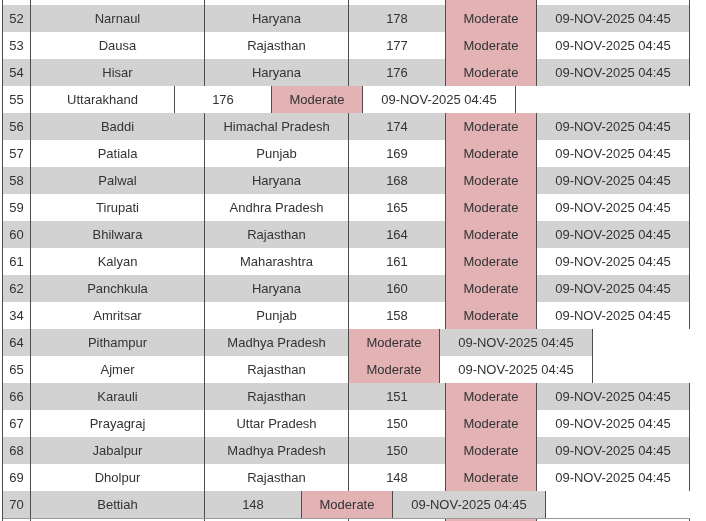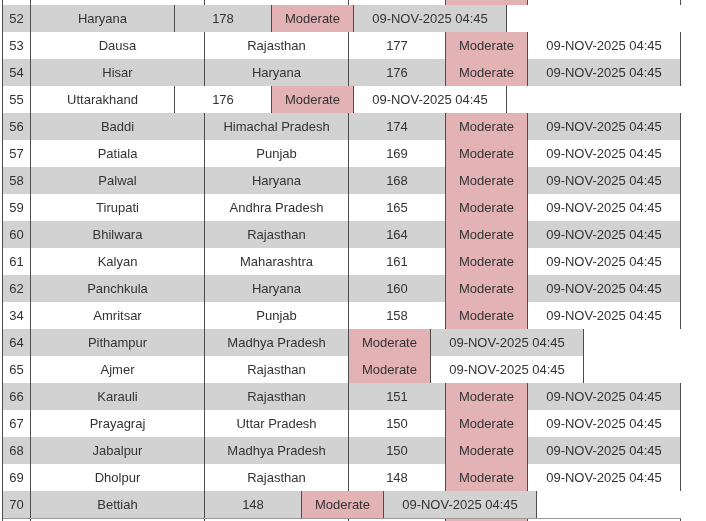--- a/index.html
+++ b/index.html
@@ -34,21 +34,21 @@
     font-size: 13px;
     color: var(--text-color, #333333);
     white-space: nowrap;
     overflow: hidden;
     background: var(--row-white, #ffffff);
   }
   .col-rank     { width: 28px;  }
   .col-city     { width: 174px; }
   .col-state    { width: 144px; }
   .col-aqi      { width: 97px;  }
-  .col-category { width: 82px; }
+  .col-category { width: 91px; }
   .col-ts       { width: 153px; }
 
   .row.gray > .cell { background: var(--stripe-gray, #d2d2d2); }
   
   .row > .cell.col-category { background: var(--cat-bg, #e2b2b5); }
 
   .row.partial-bottom { border-top: 1px solid #999999; }
 </style>
 </head>
 <body>
@@ -58,20 +58,21 @@
       <div class="row white partial-top">
         <div class="cell col-rank"></div>
         <div class="cell col-city"></div>
         <div class="cell col-state"></div>
         <div class="cell col-aqi"></div>
         <div class="cell col-category"></div>
         <div class="cell col-ts"></div>
       </div>
       <div class="row gray">
         <div class="cell col-rank">52</div>
+        <div class="cell col-city">Narnaul</div>
         <div class="cell col-state">Haryana</div>
         <div class="cell col-aqi">178</div>
         <div class="cell col-category">Moderate</div>
         <div class="cell col-ts">09-NOV-2025 04:45</div>
       </div>
       <div class="row white">
         <div class="cell col-rank">53</div>
         <div class="cell col-city">Dausa</div>
         <div class="cell col-state">Rajasthan</div>
         <div class="cell col-aqi">177</div>

